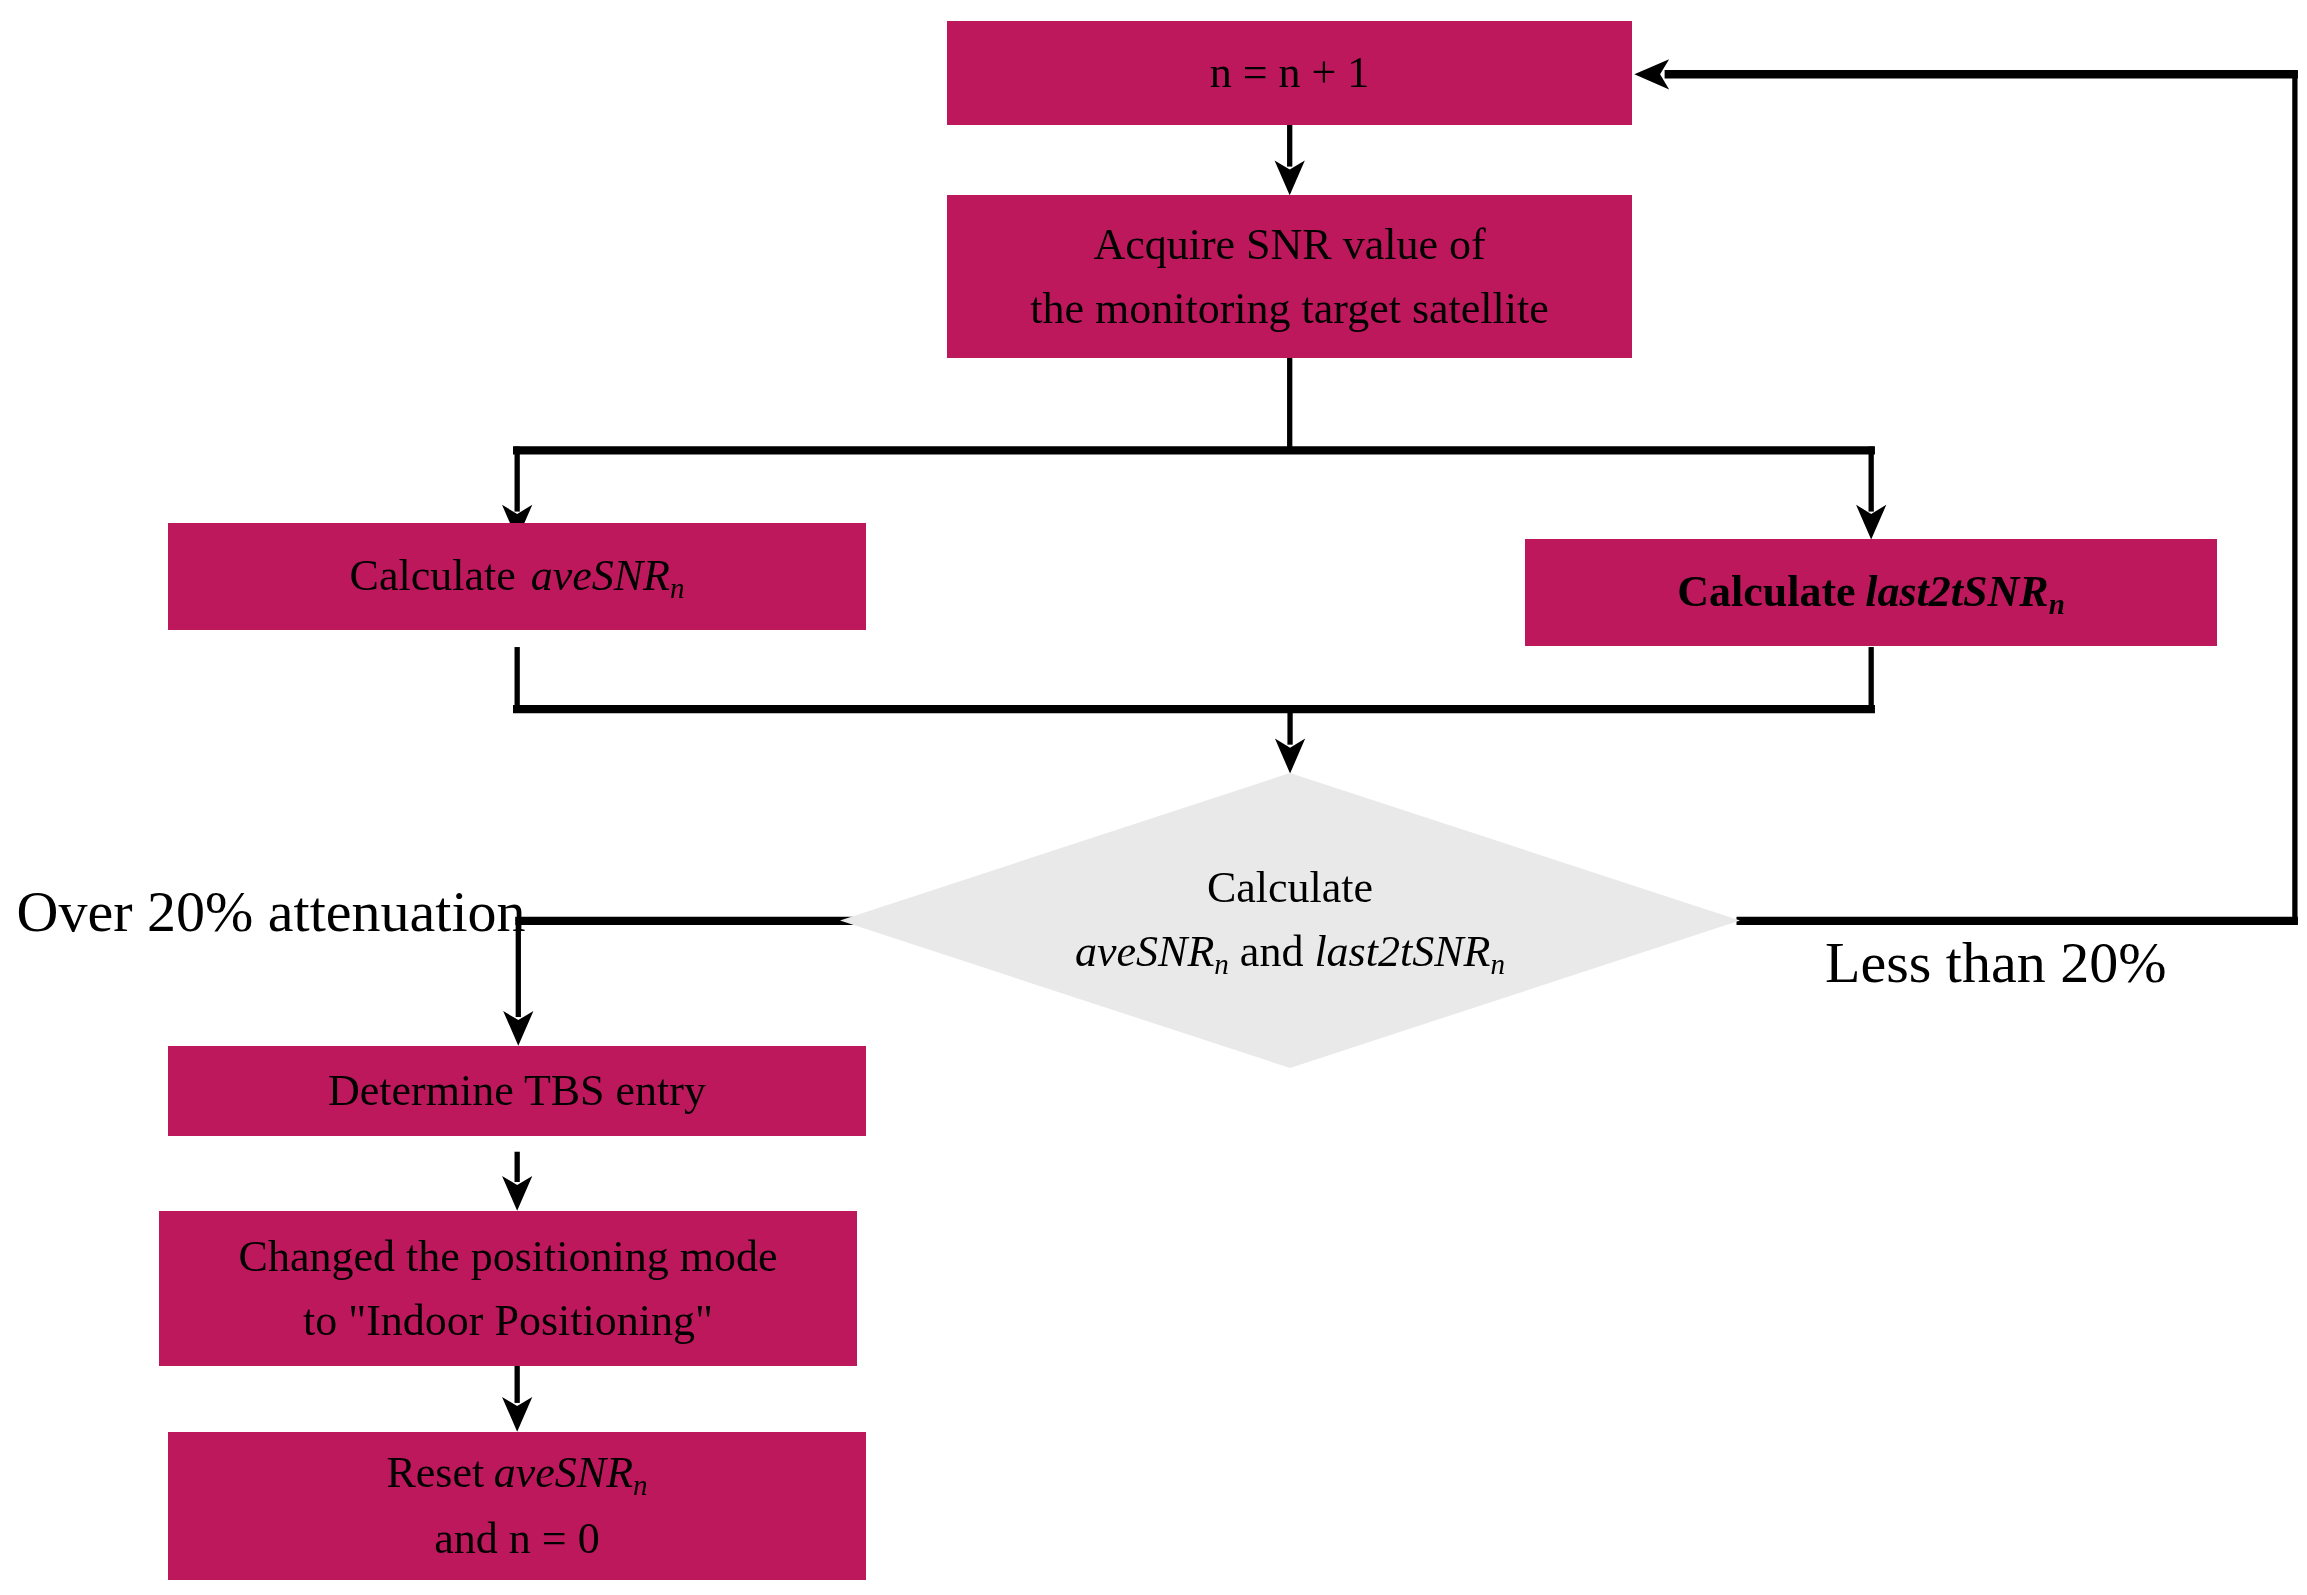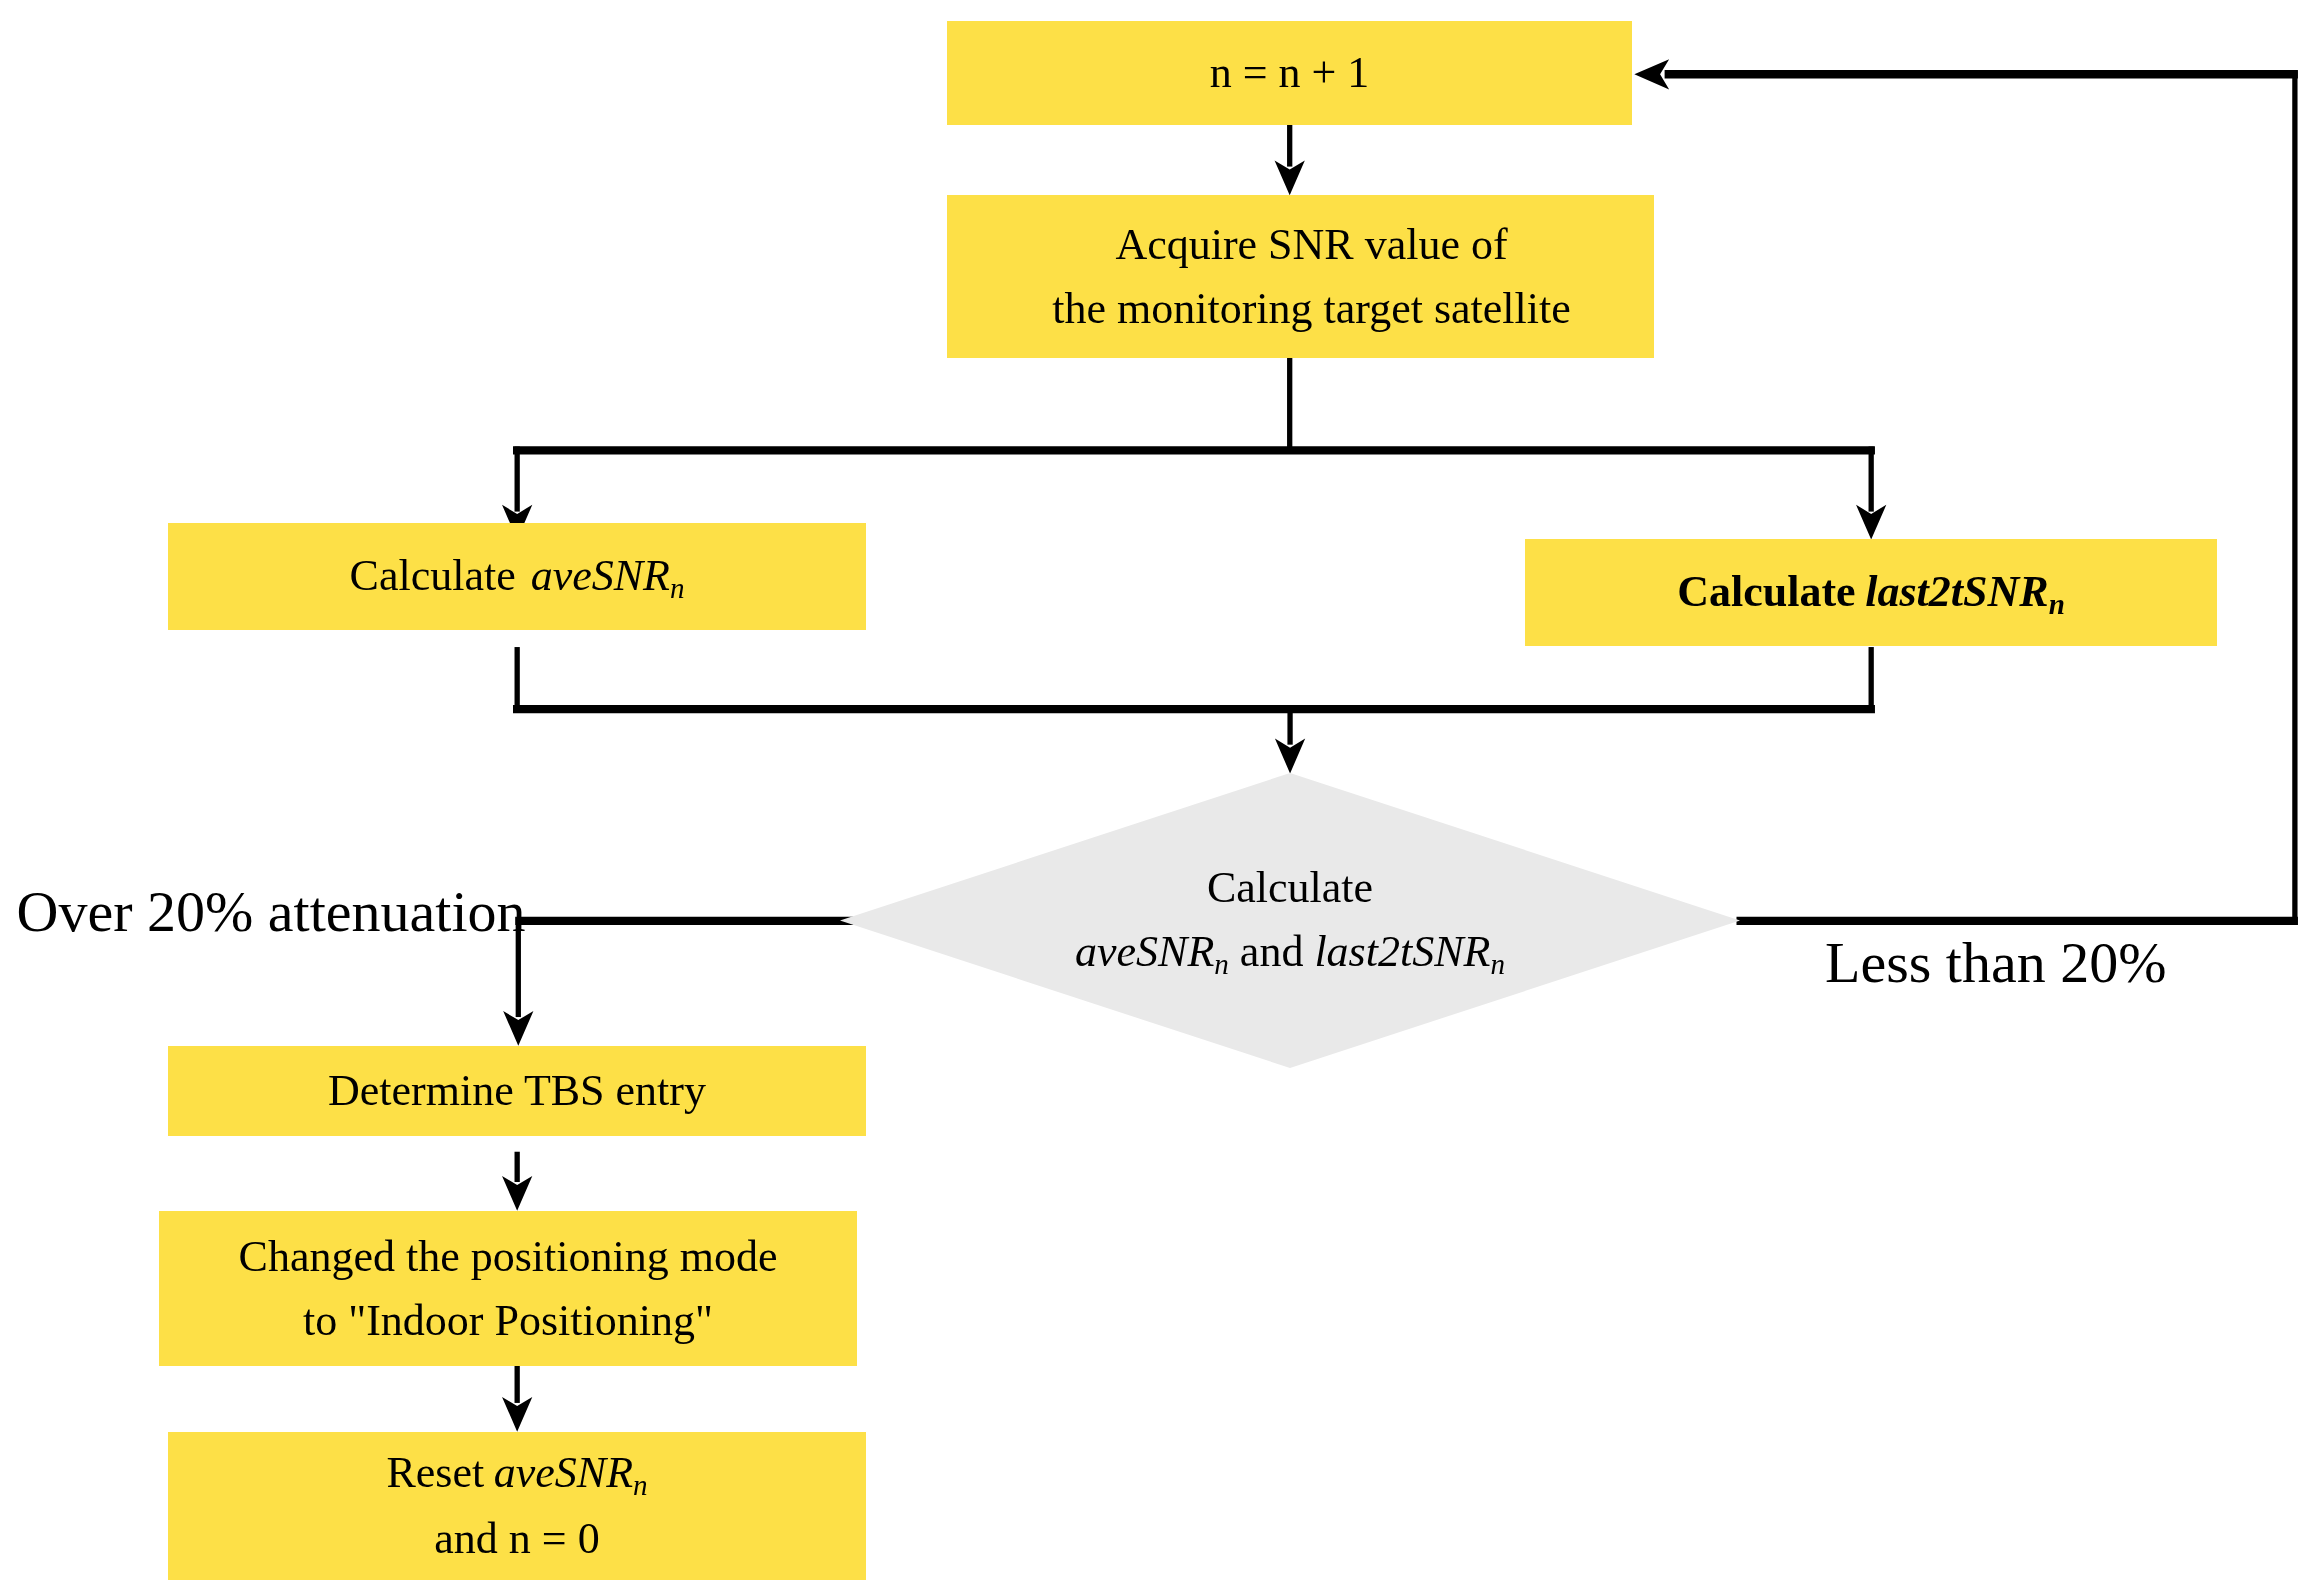--- a/index.html
+++ b/index.html
@@ -3,21 +3,21 @@
 <meta charset="utf-8">
 <style>
   html,body{margin:0;padding:0;background:#ffffff;}
   .canvas{
     position:relative;width:2307px;height:1596px;background:#ffffff;overflow:hidden;
     font-family:"Liberation Serif","DejaVu Serif",serif;color:#000;
   }
   .connectors{position:absolute;left:0;top:0;width:2307px;height:1596px;}
   .node{
     position:absolute;display:flex;flex-direction:column;align-items:center;justify-content:center;
-    background:#fde047;text-align:center;font-size:44px;line-height:1.45;
+    background:#be185d;text-align:center;font-size:44px;line-height:1.45;
   }
   .node .row{white-space:nowrap;}
   .diamond{
     background:#e9e9e9;
     clip-path:polygon(50% 0,100% 50%,50% 100%,0 50%);
   }
   .mi{font-style:italic;}
   .sub{font-style:italic;font-size:0.66em;vertical-align:-0.28em;}
   .calcgap{margin-left:0.34em;}
   .smallgap{margin-left:0.22em;}
@@ -67,21 +67,21 @@
       <polygon points="663.5,1554 683.5,1566 703.5,1554 683.5,1600"></polygon>
       <polygon points="663.5,1846 683.5,1858 703.5,1846 683.5,1892"></polygon>
       <polygon points="2206,78 2194,98 2206,118 2160,98"></polygon>
     </g>
   </svg>
 
   <div class="node" style="left:947px;top:21px;width:685px;height:104px;">
     <span class="row">n = n + 1</span>
   </div>
 
-  <div class="node" style="left:947px;top:195px;width:685px;height:163px;padding-left:22px;">
+  <div class="node" style="left:947px;top:195px;width:685px;height:163px;">
     <span class="row">Acquire SNR value of</span>
     <span class="row">the monitoring target satellite</span>
   </div>
 
   <div class="node" style="left:168px;top:523px;width:698px;height:107px;">
     <span class="row">
       <span>Calculate</span><span class="mi calcgap">aveSNR</span><span class="sub">n</span>
     </span>
   </div>
 

